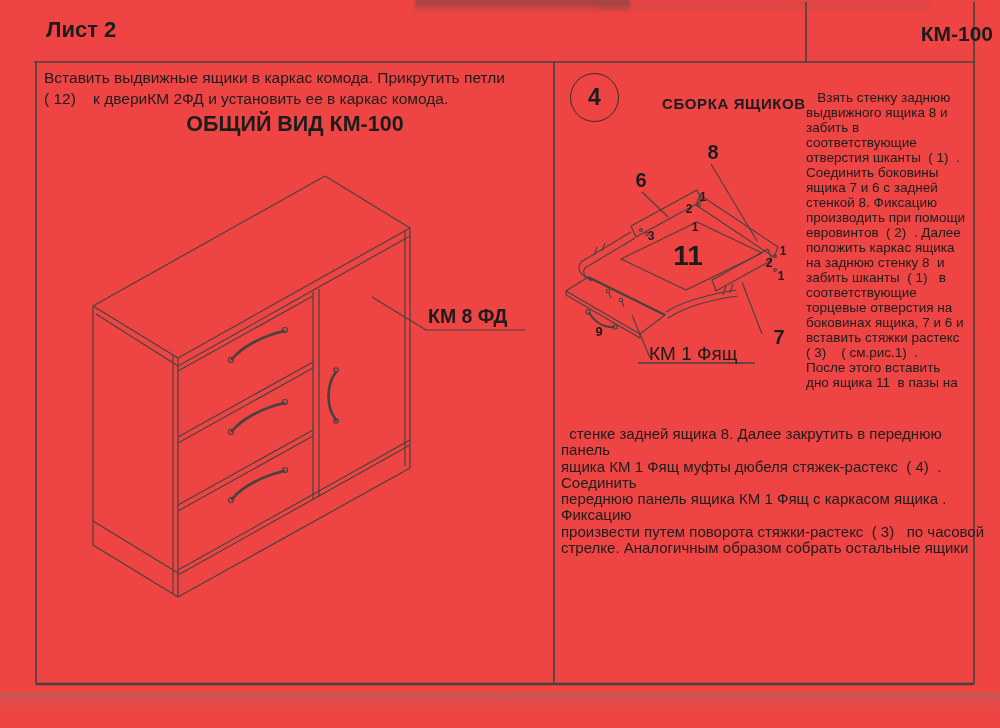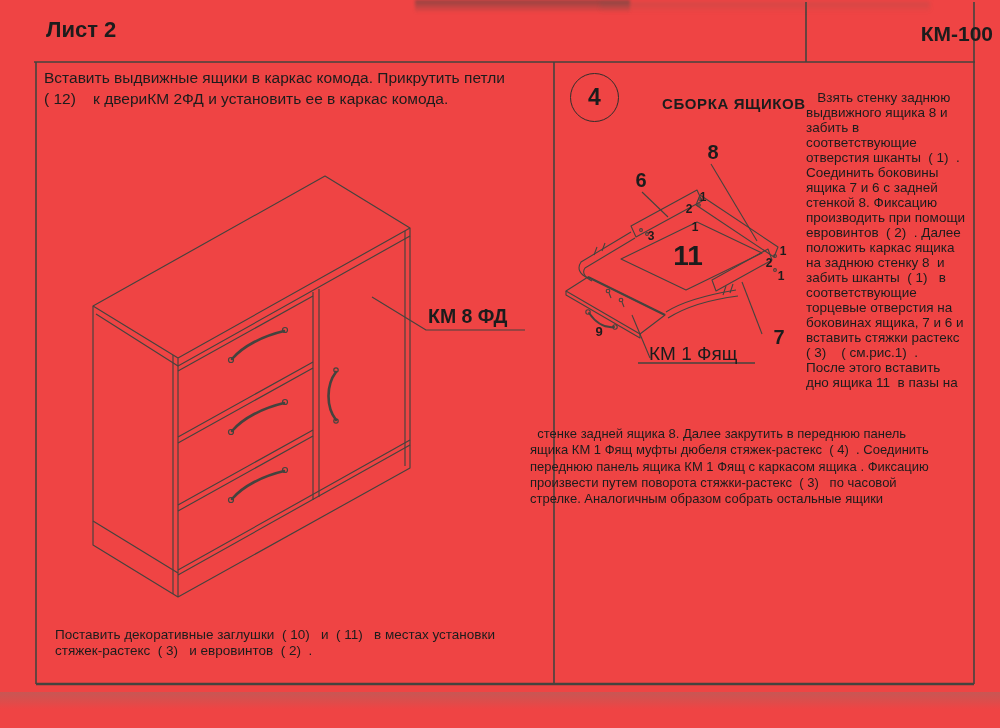--- a/index.html
+++ b/index.html
@@ -14,21 +14,21 @@
   .model-cell{left:806px;top:22px;width:187px;text-align:right;font-size:21px;font-weight:bold;}
   .ov-instr{left:44px;top:67px;width:505px;font-size:15.5px;line-height:21px;}
   .ov-title{left:36px;top:112px;width:518px;text-align:center;font-size:21.5px;font-weight:bold;}
   .door-callout{left:428px;top:305px;font-size:19.5px;font-weight:bold;}
   .footnote{left:55px;top:627px;width:490px;font-size:13.5px;line-height:16px;}
   .step-circle{left:570px;top:73px;width:47px;height:47px;border:1.6px solid #2f2e2b;
     border-radius:50%;display:flex;align-items:center;justify-content:center;
     font-size:23px;font-weight:bold;z-index:2;position:absolute;}
   .asm-title{left:662px;top:77px;font-size:15px;font-weight:bold;letter-spacing:.6px;margin-top:18px;}
   .asm-col{left:806px;top:90px;width:172px;font-size:13.5px;line-height:15px;}
-  .asm-bottom{left:530px;top:426px;width:424px;font-size:13px;line-height:16.3px;}
+  .asm-bottom{left:561px;top:426px;width:424px;font-size:15px;line-height:16.3px;}
   .plabel{font-weight:bold;}
   .fs20{font-size:20px;} .fs22{font-size:28px;} .fs13{font-size:13px;} .fs12{font-size:12px;}
   .km1-label{left:649px;top:343px;font-size:19px;font-weight:normal;}
   .smudge-a{left:415px;top:0;width:215px;height:13px;z-index:3;filter:blur(1.5px);
     background:linear-gradient(to bottom,rgba(70,68,64,.55),rgba(70,68,64,0));}
   .smudge-b{left:600px;top:2px;width:330px;height:10px;z-index:3;filter:blur(2px);
     background:linear-gradient(to bottom,rgba(90,88,82,.22),rgba(90,88,82,0));}
   .shadow-bottom{left:0;top:692px;width:1000px;height:17px;z-index:3;
     background:linear-gradient(to bottom,rgba(125,122,114,.35),rgba(125,122,114,0));}
 </style>
@@ -131,23 +131,22 @@
         <path d="M638,363 L755,363" stroke-width="1.5"></path>
       </g>
     </g>
   </svg>
 
   <div class="txt sheet-label">Лист 2</div>
   <div class="txt model-cell">КМ-100</div>
 
   <div class="txt ov-instr prew">Вставить выдвижные ящики в каркас комода. Прикрутить петли
 ( 12)    к двериКМ 2ФД и установить ее в каркас комода.</div>
+  <div class="txt ov-title">ОБЩИЙ ВИД КМ-100</div>
   <div class="txt door-callout">КМ 8 ФД</div>
-  <div class="txt footnote prew">Поставить декоративные заглушки  ( 10)   и  ( 11)   в местах установки
-стяжек-растекс  ( 3)   и евровинтов  ( 2)  .</div>
 
   <div class="step-circle">
     <span>4</span>
   </div>
   <div class="txt asm-title">СБОРКА ЯЩИКОВ</div>
   <div class="txt asm-col prew">   Взять стенку заднюю
 выдвижного ящика 8 и
 забить в
 соответствующие
 отверстия шканты  ( 1)  .

